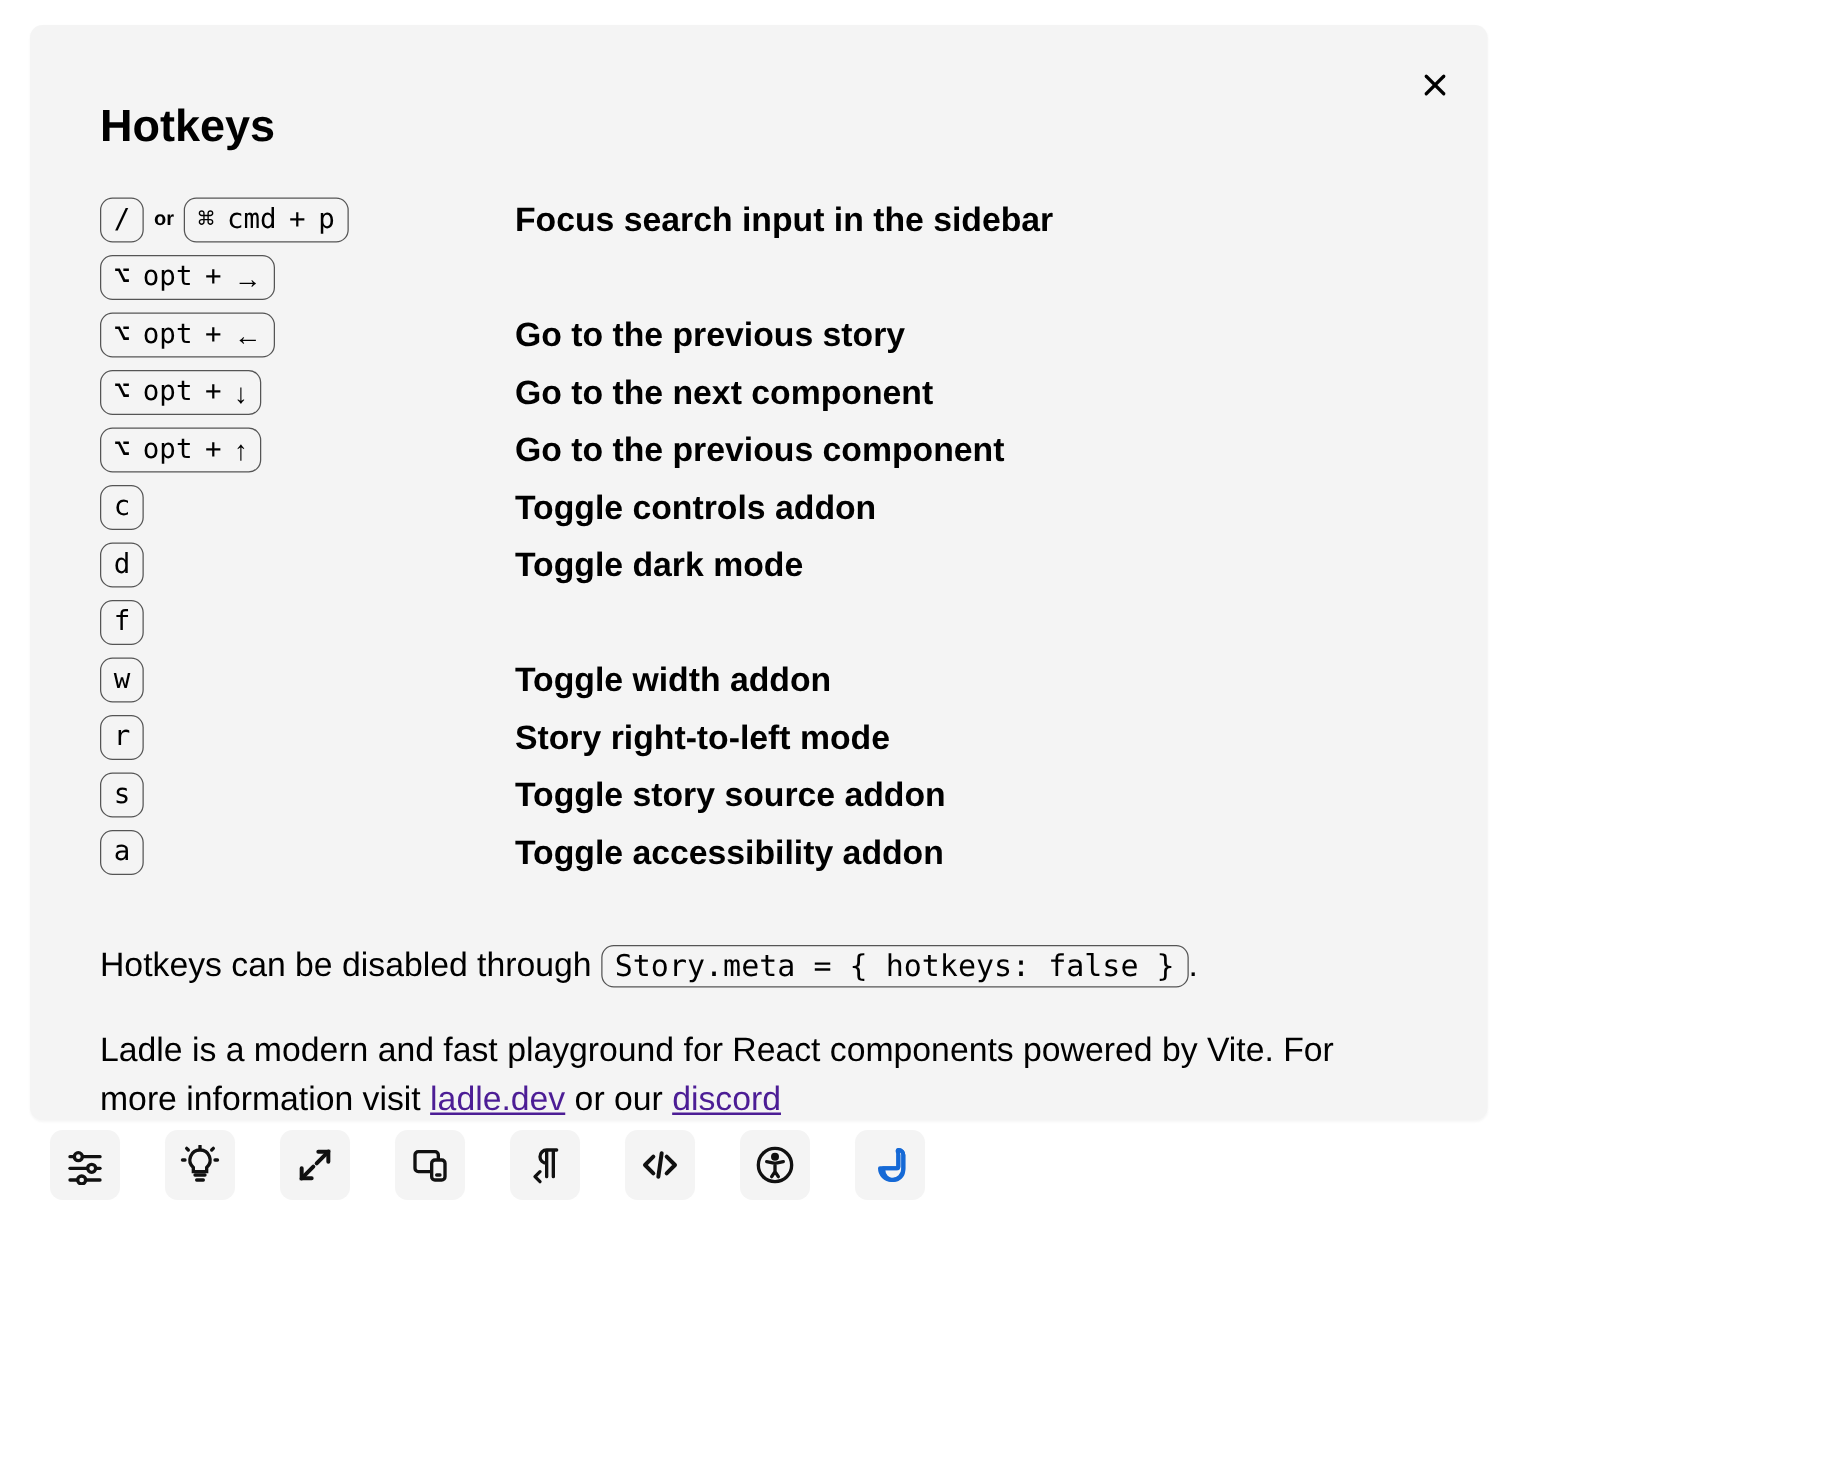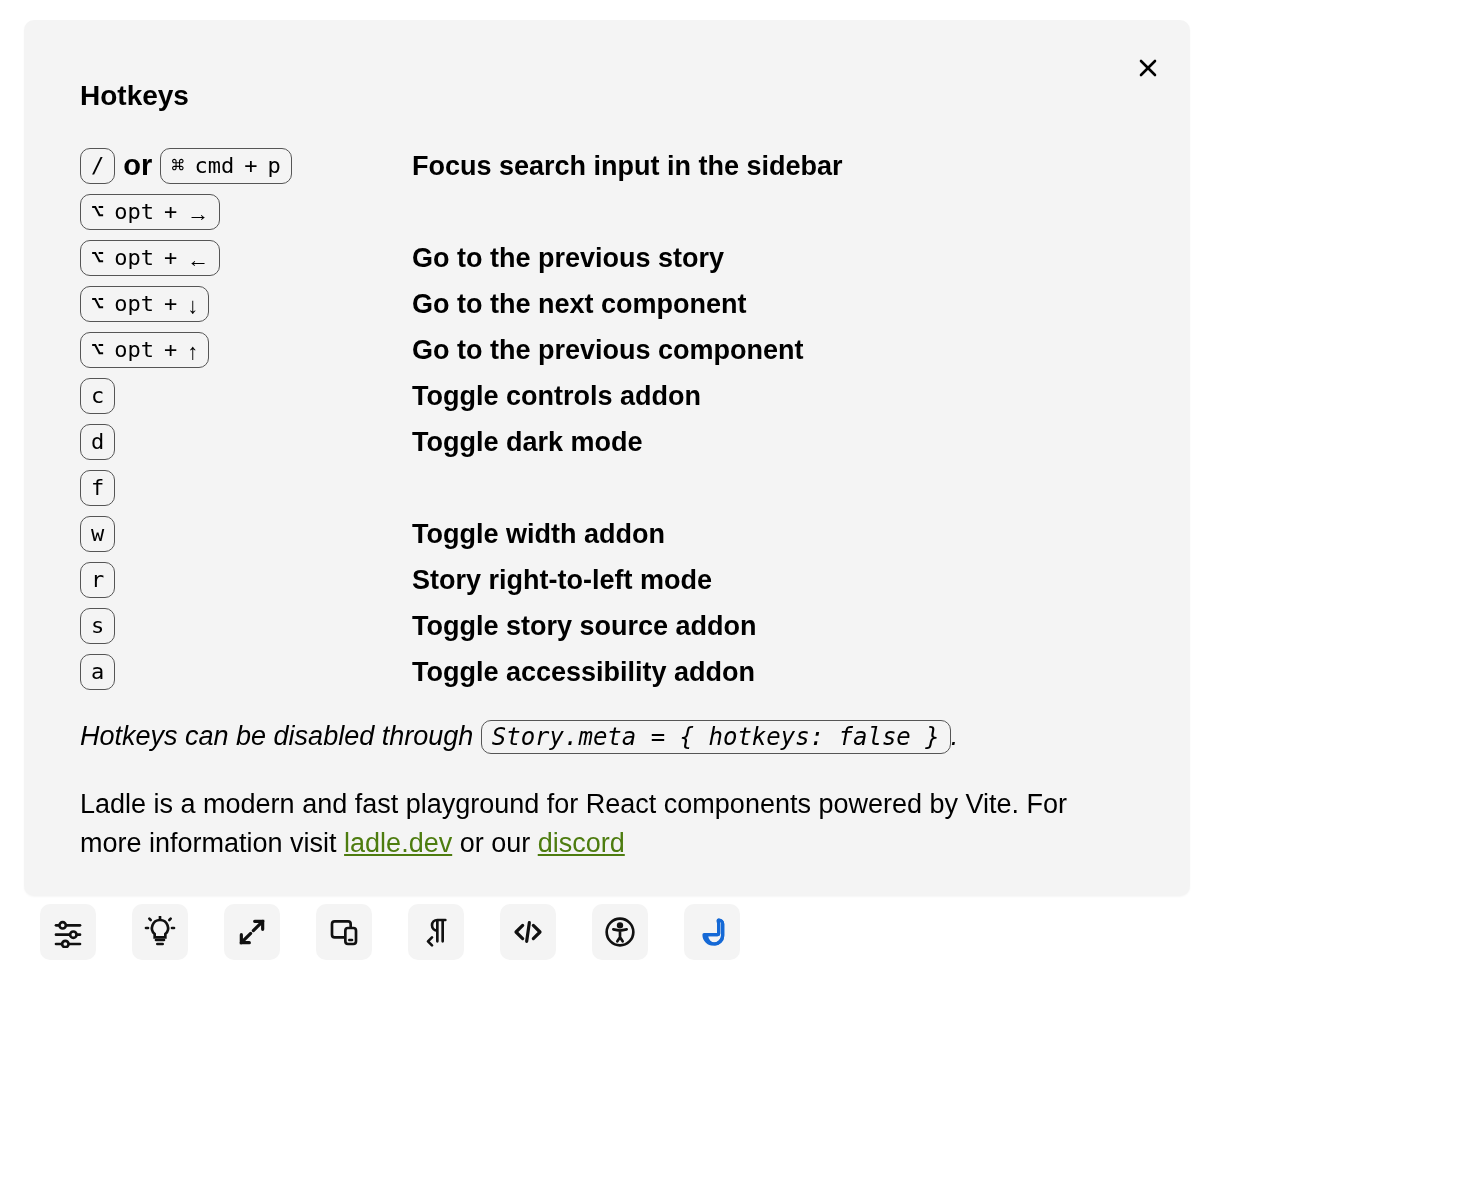--- a/index.html
+++ b/index.html
@@ -30,21 +30,21 @@
     width: 36px;
     height: 36px;
     display: flex;
     align-items: center;
     justify-content: center;
     cursor: pointer;
     background: transparent;
     border: none;
   }
   h1.title {
-    font-size: 28px;
+    font-size: 36px;
     font-weight: 700;
     margin: 0 0 34px 0;
   }
   .rows { }
   .hk-row {
     display: flex;
     align-items: center;
     margin-bottom: 6px;
     min-height: 40px;
   }
@@ -71,43 +71,42 @@
     padding: 2px 10px;
     font-family: ui-monospace, SFMono-Regular, Menlo, Consolas, monospace;
     font-size: 22px;
     line-height: 1.4;
     background: #f4f4f4;
     color: #000;
     min-width: 26px;
     min-height: 30px;
   }
   .or-text {
-    font-size: 29px;
+    font-size: 16px;
     font-weight: 600;
   }
   .footer-note {
     font-size: 27px;
-    margin-top: 24px;
+    margin-top: 50px;
     line-height: 1.5;
-    font-style: italic;
   }
   .inline-code {
     border: 1.5px solid #555;
     border-radius: 10px;
     padding: 2px 10px;
     font-family: ui-monospace, SFMono-Regular, Menlo, Consolas, monospace;
     font-size: 24px;
   }
   .about {
     font-size: 27px;
     margin-top: 28px;
     line-height: 1.45;
   }
   a.link {
-    color: #4d7c0f;
+    color: #4c1d95;
     text-decoration: underline;
   }
   .addon-bar {
     position: absolute;
     left: 40px;
     bottom: 226px;
     display: flex;
     gap: 36px;
     align-items: center;
   }

